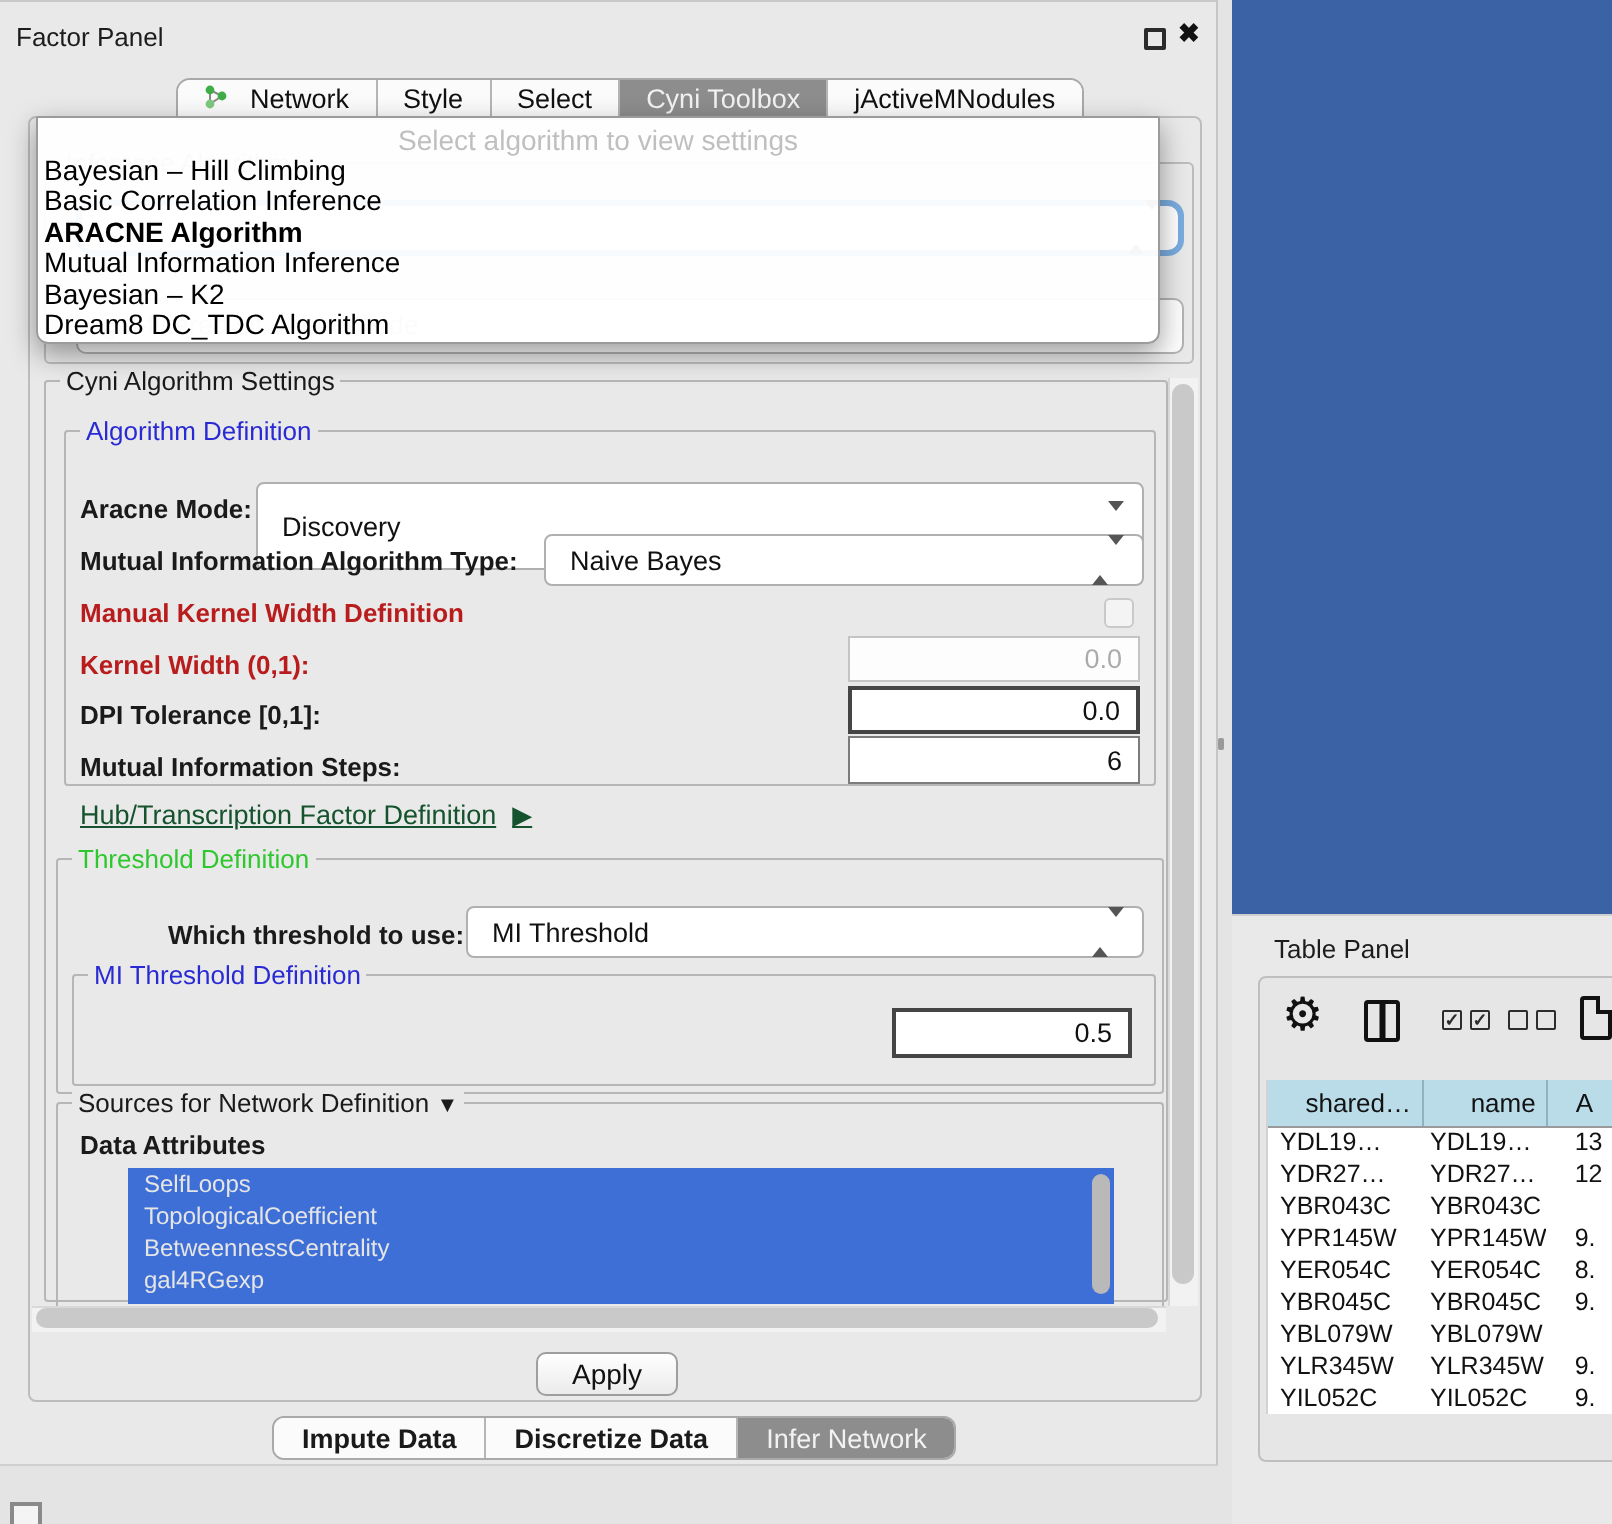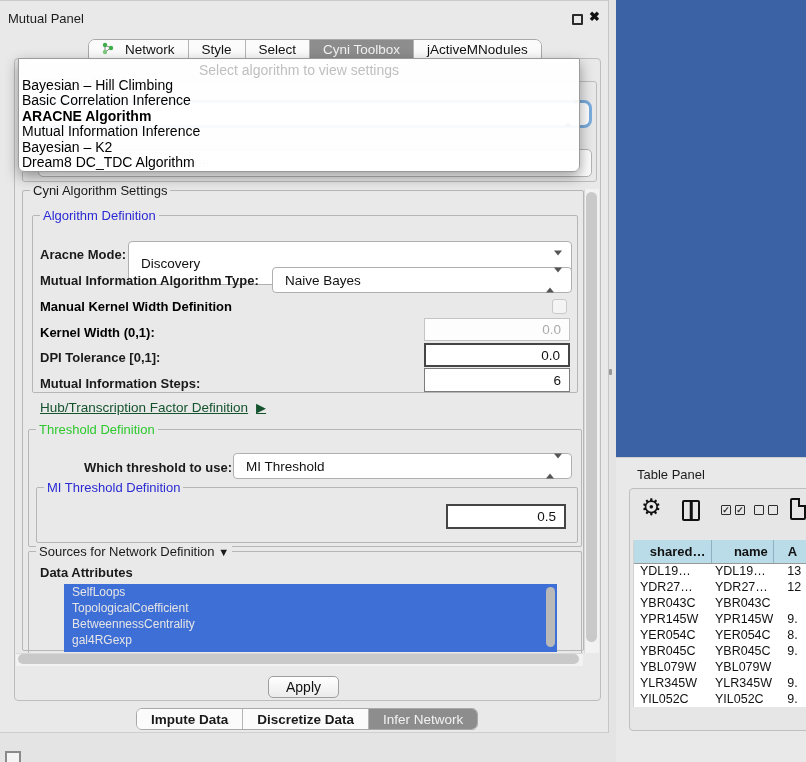--- a/index.html
+++ b/index.html
@@ -45,21 +45,21 @@
   .dd-item.bold { font-weight:bold; }
 
   
   .group { border:1px solid #b6b6b6; border-radius:2px; }
   .gtitle { position:absolute; font-size:13px; background:#e9e9e9; padding:0 3px; white-space:nowrap; }
   .gtitle.black { color:#1a1a1a; }
   .gtitle.blue  { color:#2a2ad4; }
   .gtitle.green { color:#2ec82e; }
 
   .lbl  { position:absolute; font-size:13px; font-weight:bold; color:#1a1a1a; white-space:nowrap; }
-  .lbl.gray { color:#000000; }
+  .lbl.gray { color:#b91c1c; }
 
   .combo { position:absolute; background:#fff; border:1px solid #b0b0b0; border-radius:4px;
     font-size:13.5px; color:#111; display:flex; align-items:center; padding-left:12px; }
   .stepper { position:absolute; right:9px; top:50%; transform:translateY(-50%); }
   .stepper .up   { width:0; height:0; border-left:4px solid transparent; border-right:4px solid transparent;
                    border-bottom:5px solid #555; margin-bottom:2px; }
   .stepper .down { width:0; height:0; border-left:4px solid transparent; border-right:4px solid transparent;
                    border-top:5px solid #555; }
 
   .field { position:absolute; background:#fff; font-size:13.5px; color:#111;
@@ -114,34 +114,34 @@
   .cb-pair.unchecked { left:124px; }
   .cb { width:10px; height:10px; border:1.5px solid #2d2d2d; border-radius:1px; font-size:9px; line-height:8px;
         text-align:center; color:#2d2d2d; font-weight:bold; }
   .ticon-doc { left:160px; top:9px; width:16px; height:22px; border:2.5px solid #111; border-radius:2px; background:#e6e6e6; }
   .ticon-doc::after { content:""; position:absolute; right:-2.5px; top:-2.5px; width:7px; height:7px;
         background:#e6e6e6; border-left:2.5px solid #111; border-bottom:2.5px solid #111; }
 
   #grid { left:3px; top:51px; width:187px; position:absolute; background:#fff; border-left:1px solid #d2d2d2; }
   #grid table { border-collapse:collapse; table-layout:fixed; font-size:12.5px; color:#121212; }
   #grid th { background:#badce9; border-right:1px solid #8fb2c2; border-bottom:1px solid #9a9a9a;
-    font-weight:bold; font-size:13px; height:23px; text-align:right; padding-right:5px; white-space:nowrap; overflow:hidden; }
+    font-weight:normal; font-size:13px; height:23px; text-align:right; padding-right:5px; white-space:nowrap; overflow:hidden; }
   #grid th.c3 { text-align:left; padding-left:14px; }
   #grid td { height:16px; white-space:nowrap; overflow:hidden; }
   #grid td.c1 { padding-left:6px; }
   #grid td.c2 { padding-left:4px; }
   #grid td.c3 { padding-left:14px; }
 </style>
 </head>
 <body>
 
 <div id="root">
 
   <div id="control-panel" class="abs">
-    <div id="cp-title" class="abs">Mutual Panel</div>
+    <div id="cp-title" class="abs">Factor Panel</div>
     <div id="cp-float" class="abs"></div>
     <div id="cp-close" class="abs">✖</div>
 
     <div id="top-tabs" class="abs">
         <div class="tab">
           <span class="ticon"><svg class="ticon" width="13" height="13" viewBox="0 0 13 13">
               <line x1="3" y1="3" x2="9" y2="6" stroke="#888" stroke-width="1"></line>
               <line x1="3" y1="10" x2="9" y2="6" stroke="#888" stroke-width="1"></line>
               <line x1="3" y1="3" x2="3" y2="10" stroke="#888" stroke-width="1"></line>
               <circle cx="3" cy="3" r="2.2" fill="#3fae49"></circle>

